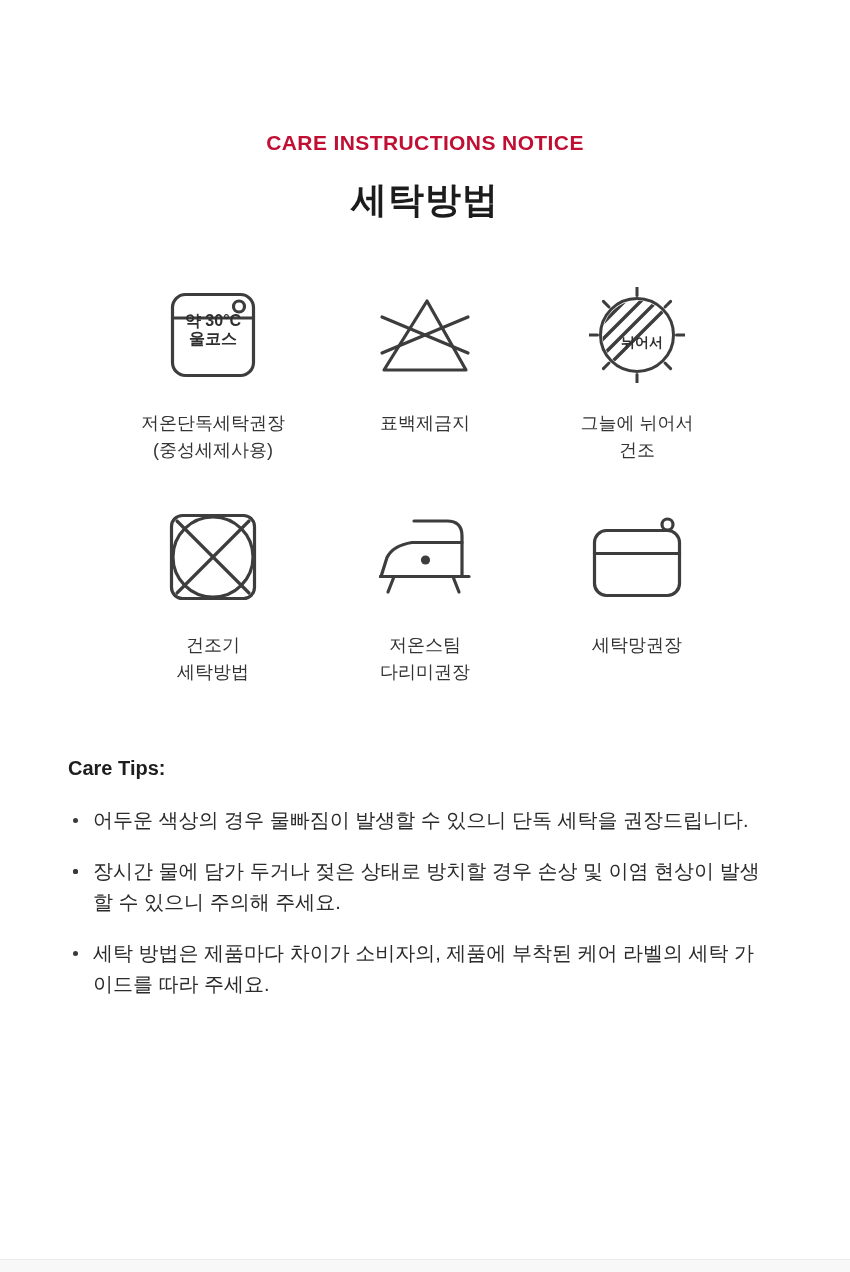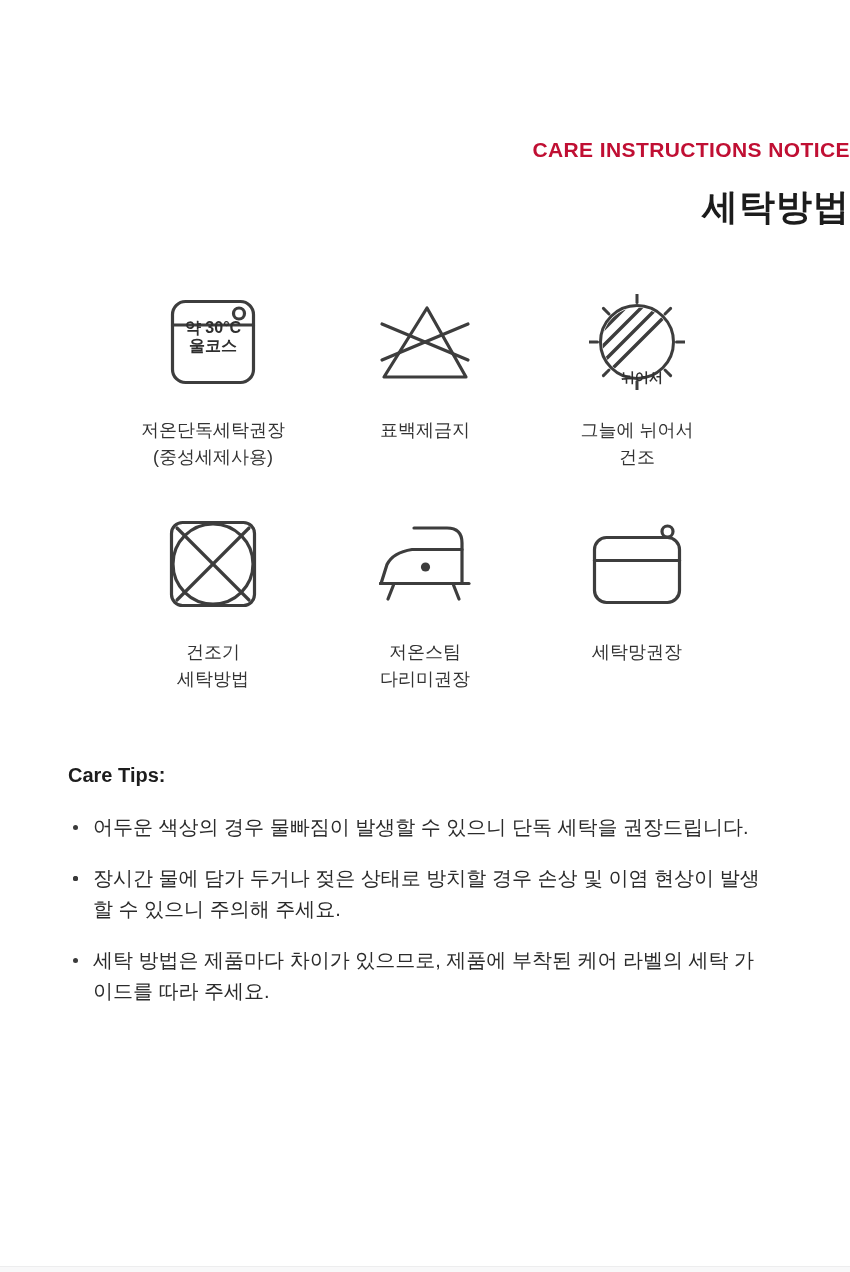--- a/index.html
+++ b/index.html
@@ -7,21 +7,21 @@
   body {
     background: #ffffff;
     font-family: "Liberation Sans", "DejaVu Sans", sans-serif;
     color: #2b2b2b;
     position: relative;
     overflow: hidden;
   }
   .page { width: 850px; height: 1272px; position: relative; }
 
   
-  .header { padding-top: 131px; text-align: right; margin-top: 7px; }
+  .header { padding-top: 131px; text-align: center; }
   .notice-label {
     color: #C00F33;
     font-size: 21px;
     font-weight: bold;
     letter-spacing: 0.4px;
     line-height: 24px;
   }
   .main-title {
     margin-top: 16px;
     font-size: 36px;
@@ -44,21 +44,21 @@
   .symbol-wrap { position: relative; }
   svg.care-svg { display: block; }
   .washer-text {
     position: absolute; left: 0; right: 0; top: 20px;
     text-align: center; font-size: 16px; font-weight: bold;
     line-height: 17.5px; color: #2f2f2f; letter-spacing: 0px;
   }
   .shade-text {
     position: absolute; left: 0; right: 0; top: 47px;
     text-align: center; padding-left: 10px;
-    font-size: 14px; font-weight: 600; color: #2f2f2f; margin-top: 28px;
+    font-size: 14px; font-weight: 600; color: #2f2f2f;
   }
   .symbol-label {
     margin-top: 27px;
     text-align: center;
     font-size: 18px;
     font-weight: 500;
     color: #333333;
     line-height: 27px;
   }
 
@@ -234,20 +234,20 @@
       </li>
       <li class="tip-item">
         <span class="bullet-dot"></span>
       </li>
       <li class="tip-item">
         <span class="bullet-dot"></span>
         <span>장시간 물에 담가 두거나 젖은 상태로 방치할 경우 손상 및 이염 현상이 발생할 수 있으니 주의해 주세요.</span>
       </li>
       <li class="tip-item">
         <span class="bullet-dot"></span>
-        <span>세탁 방법은 제품마다 차이가 있으므로, 제품에 부착된 케어 라벨의 세탁 가이드를 따라 주세요.</span>
+        <span>세탁 방법은 제품마다 차이가 소비자의, 제품에 부착된 케어 라벨의 세탁 가이드를 따라 주세요.</span>
       </li>
     </ul>
   </div>
 
   <div class="bottom-strip"></div>
 
 </div>
 
 </body></html>

